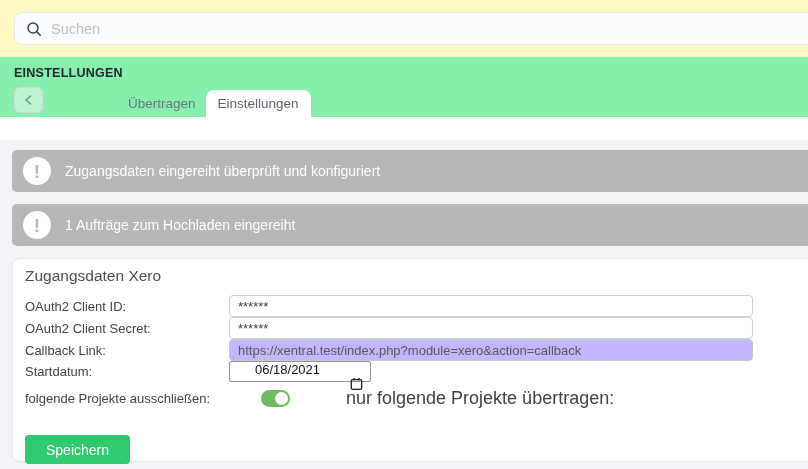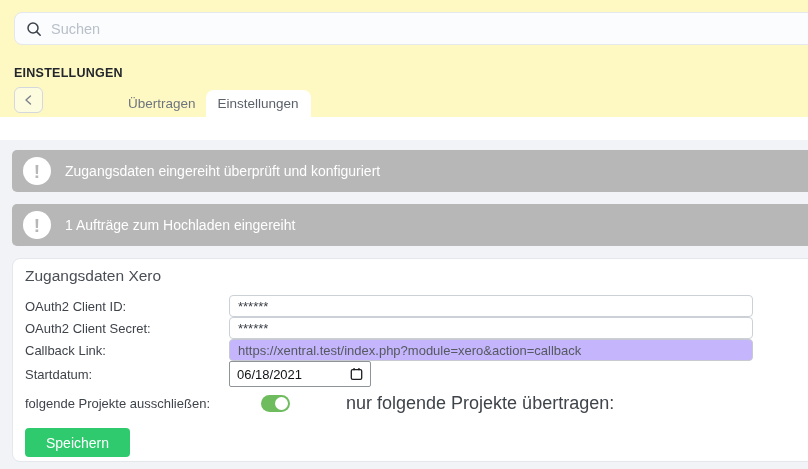--- a/index.html
+++ b/index.html
@@ -10,21 +10,21 @@
   .topbar { height: 57px; background: #fef9c3; position: relative; }
   .search-wrap { position: absolute; left: 14px; top: 12px; width: 802px; height: 33px;
     border: 1px solid #e4e7ec; border-radius: 8px; background: #fbfcfd;
     display: flex; align-items: center; padding-left: 11px; }
   .search-wrap input { border: none; outline: none; background: transparent;
     font-size: 14.5px; color: #374151; flex: 1; font-family: inherit; }
   .search-wrap input::placeholder { color: #b9c0ca; }
   .search-icon { display: flex; margin-right: 9px; }
 
   
-  .header { height: 60px; background: #fef9c3; position: relative; }
+  .header { height: 60px; background: #86efac; position: relative; }
   .header-title { padding: 9px 0 0 14px; font-size: 12.5px; font-weight: bold;
     color: #23262c; letter-spacing: .02em; }
   .back-btn { position: absolute; left: 14px; bottom: 4px; width: 29px; height: 26px;
     border: 1px solid #d4d8de; border-radius: 6px; background: rgba(255,255,255,.45);
     display: flex; align-items: center; justify-content: center; cursor: pointer; }
   .tabs { position: absolute; left: 118px; bottom: 0; height: 27px; display: flex; }
   .tab { padding: 0 10px; line-height: 27px; font-size: 13.5px; color: #6e747e;
     cursor: pointer; white-space: nowrap; }
   .tab.active { background: #fff; border-radius: 8px 8px 0 0; padding: 0 12px; color: #5b616b; }
 
@@ -43,31 +43,31 @@
     border: 1px solid #e4e7ec; border-radius: 8px; padding: 8px 12px 12px 12px; }
   .card-title { font-size: 15.5px; font-weight: 400; color: #4a4e55;
     line-height: 18px; margin-bottom: 10px; }
   .form-row { display: flex; align-items: center; }
   .form-label { width: 204px; font-size: 13px; color: #3f444b; flex-shrink: 0; }
   .text-input { width: 524px; height: 22px; border: 1px solid #ccd1d7; border-radius: 4px;
     padding: 0 8px; font-size: 13px; color: #3a3f46; background: #fff; outline: none;
     font-family: inherit; }
   .readonly-input { background: #c4b5fd; border-color: #c7cbd1; color: #56595f; }
   .date-wrap { width: 142px; height: 21px; border: 1px solid #8f9499; border-radius: 2px;
-    display: flex; align-items: center; padding: 12px 7px; background: #fff; }
+    display: flex; align-items: center; padding: 0 7px; background: #fff; flex-direction: column; }
   .date-wrap input { border: none; outline: none; width: 90px; font-size: 13px;
     color: #101215; background: transparent; font-family: inherit; }
   .cal-icon { margin-left: auto; display: flex; cursor: pointer; }
   .row-toggle { margin-bottom: 8px; gap: 32px; }
   .toggle { width: 29px; height: 17px; border-radius: 9px; background: #6fbc5f;
     position: relative; cursor: pointer; flex-shrink: 0; }
   .toggle-knob { position: absolute; right: 2px; top: 2px; width: 13px; height: 13px;
     background: #fff; border-radius: 50%; }
   .toggle-right-label { margin-left: 24px; font-size: 18px; color: #3f444b; }
-  .save-btn { margin-top: 6px; background: #2fca6e; color: #fff; border: none;
+  .save-btn { margin-top: 18px; background: #2fca6e; color: #fff; border: none;
     border-radius: 4px; font-size: 14px; height: 29px; padding: 0 21px;
     cursor: pointer; font-family: inherit; }
 </style>
 </head>
 <body>
 
 <div class="topbar">
   <div class="search-wrap">
     <span class="search-icon">
       <svg width="16" height="16" viewBox="0 0 16 16">

